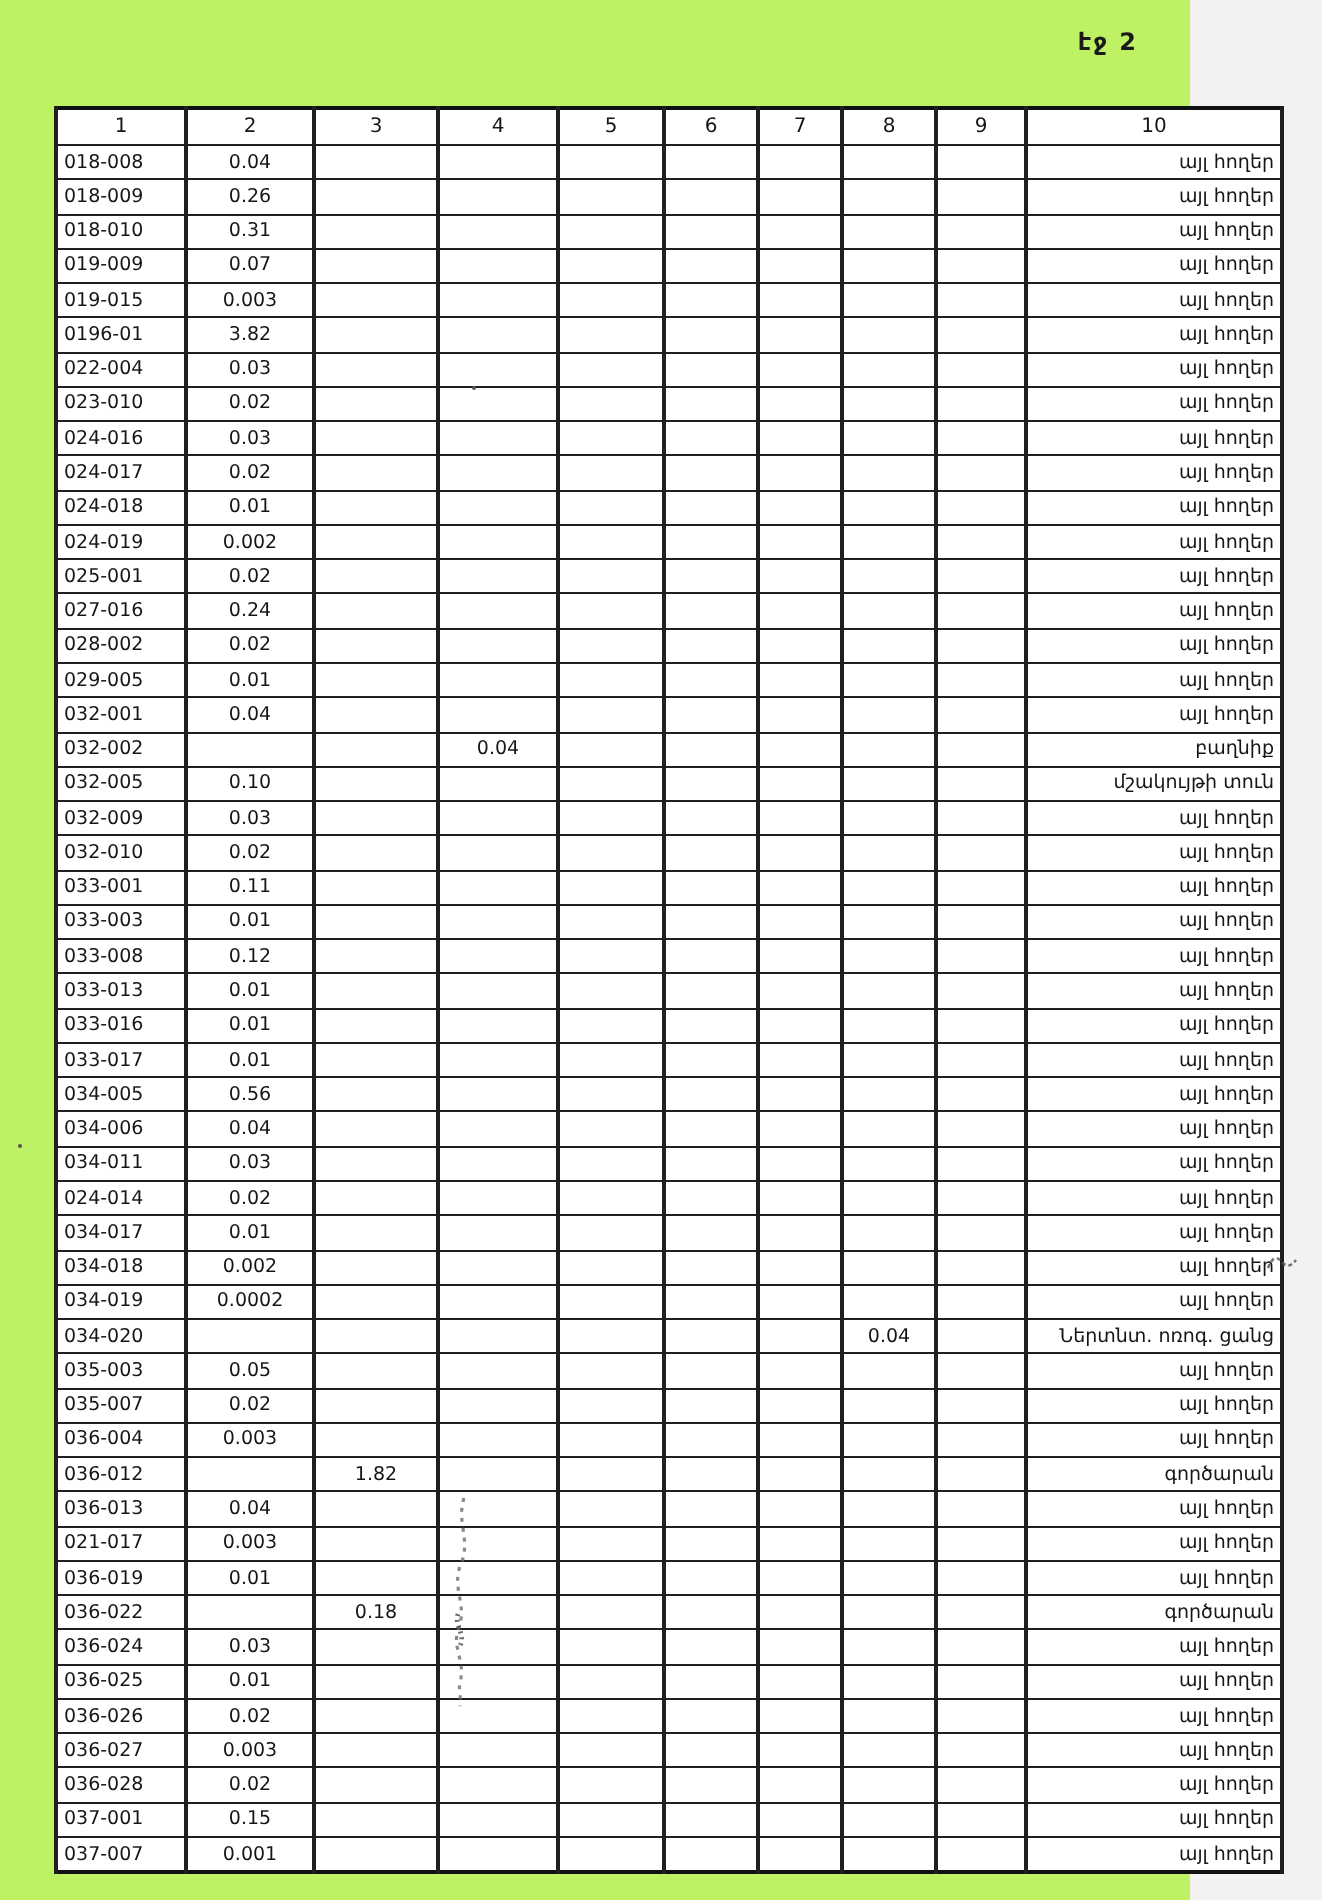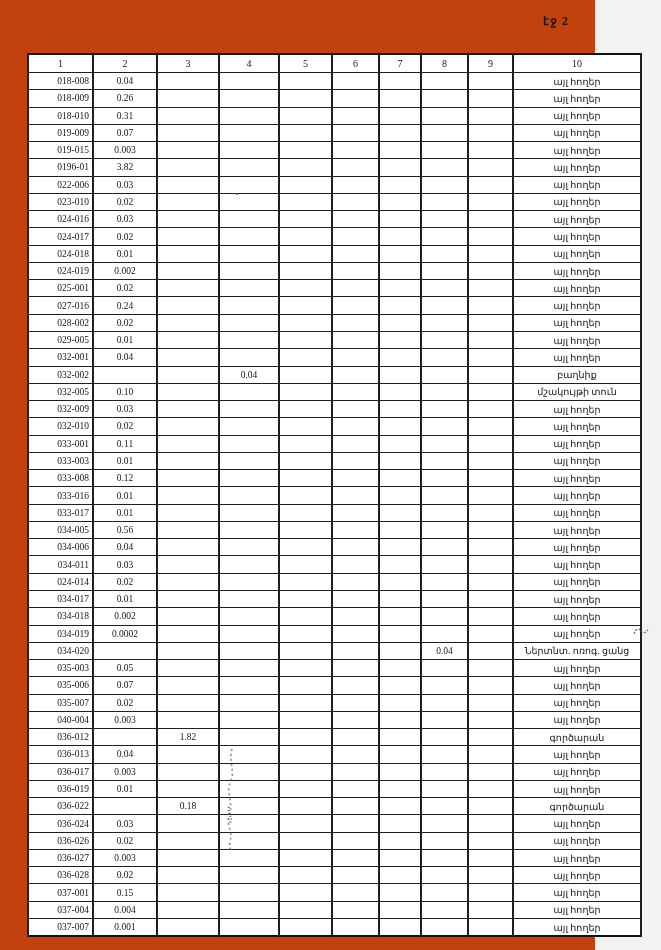--- a/index.html
+++ b/index.html
@@ -6,22 +6,21 @@
   body{
     width:661px;height:950px;
     background:#f2f2f0;
     font-family:"DejaVu Sans",sans-serif;
     color:#151515;
     position:relative;
     overflow:hidden;
   }
   .page{
     position:absolute;left:0;top:0;width:595px;height:950px;
-    background:#c2410c;
-    font-family:Liberation Serif, serif;
+    background:#bef264;
   }
   .page-label{
     position:absolute;top:14px;right:26px;
     font-size:12px;font-weight:bold;color:#1a1a1a;
     letter-spacing:1px;
   }
   table.data-table{
     position:absolute;left:27px;top:53px;
     width:613px;height:884px;
     border-collapse:collapse;table-layout:fixed;
@@ -37,23 +36,23 @@
     font-weight:normal;
     color:#161616;
   }
   table.data-table{border:2px solid #111;}
   thead th{
     height:17px;text-align:center;
     border-bottom-width:2px;
     font-size:10px;
   }
   tbody tr{height:16.35px;}
-  td.c0{text-align:right;}
+  td.c0{text-align:left;}
   td.c1,td.c2,td.c3,td.c4,td.c5,td.c6,td.c7,td.c8{text-align:center;}
-  td.c9{text-align:center;}
+  td.c9{text-align:right;}
   .artifact{position:absolute;pointer-events:none;}
   .speck{position:absolute;width:2px;height:2px;background:#555;border-radius:50%;}
 </style>
 </head>
 <body>
 
 <div class="page">
 
   <div class="page-label">էջ 2</div>
 
@@ -151,21 +150,21 @@
           <td class="c2"></td>
           <td class="c3"></td>
           <td class="c4"></td>
           <td class="c5"></td>
           <td class="c6"></td>
           <td class="c7"></td>
           <td class="c8"></td>
           <td class="c9">այլ հողեր</td>
         </tr>
         <tr>
-          <td class="c0">022-006</td>
+          <td class="c0">022-004</td>
           <td class="c1">0.03</td>
           <td class="c2"></td>
           <td class="c3"></td>
           <td class="c4"></td>
           <td class="c5"></td>
           <td class="c6"></td>
           <td class="c7"></td>
           <td class="c8"></td>
           <td class="c9">այլ հողեր</td>
         </tr>
@@ -367,20 +366,32 @@
           <td class="c2"></td>
           <td class="c3"></td>
           <td class="c4"></td>
           <td class="c5"></td>
           <td class="c6"></td>
           <td class="c7"></td>
           <td class="c8"></td>
           <td class="c9">այլ հողեր</td>
         </tr>
         <tr>
+          <td class="c0">033-013</td>
+          <td class="c1">0.01</td>
+          <td class="c2"></td>
+          <td class="c3"></td>
+          <td class="c4"></td>
+          <td class="c5"></td>
+          <td class="c6"></td>
+          <td class="c7"></td>
+          <td class="c8"></td>
+          <td class="c9">այլ հողեր</td>
+        </tr>
+        <tr>
           <td class="c0">033-016</td>
           <td class="c1">0.01</td>
           <td class="c2"></td>
           <td class="c3"></td>
           <td class="c4"></td>
           <td class="c5"></td>
           <td class="c6"></td>
           <td class="c7"></td>
           <td class="c8"></td>
           <td class="c9">այլ հողեր</td>
@@ -499,45 +510,33 @@
           <td class="c2"></td>
           <td class="c3"></td>
           <td class="c4"></td>
           <td class="c5"></td>
           <td class="c6"></td>
           <td class="c7"></td>
           <td class="c8"></td>
           <td class="c9">այլ հողեր</td>
         </tr>
         <tr>
-          <td class="c0">035-006</td>
-          <td class="c1">0.07</td>
-          <td class="c2"></td>
-          <td class="c3"></td>
-          <td class="c4"></td>
-          <td class="c5"></td>
-          <td class="c6"></td>
-          <td class="c7"></td>
-          <td class="c8"></td>
-          <td class="c9">այլ հողեր</td>
-        </tr>
-        <tr>
           <td class="c0">035-007</td>
           <td class="c1">0.02</td>
           <td class="c2"></td>
           <td class="c3"></td>
           <td class="c4"></td>
           <td class="c5"></td>
           <td class="c6"></td>
           <td class="c7"></td>
           <td class="c8"></td>
           <td class="c9">այլ հողեր</td>
         </tr>
         <tr>
-          <td class="c0">040-004</td>
+          <td class="c0">036-004</td>
           <td class="c1">0.003</td>
           <td class="c2"></td>
           <td class="c3"></td>
           <td class="c4"></td>
           <td class="c5"></td>
           <td class="c6"></td>
           <td class="c7"></td>
           <td class="c8"></td>
           <td class="c9">այլ հողեր</td>
         </tr>
@@ -559,21 +558,21 @@
           <td class="c2"></td>
           <td class="c3"></td>
           <td class="c4"></td>
           <td class="c5"></td>
           <td class="c6"></td>
           <td class="c7"></td>
           <td class="c8"></td>
           <td class="c9">այլ հողեր</td>
         </tr>
         <tr>
-          <td class="c0">036-017</td>
+          <td class="c0">021-017</td>
           <td class="c1">0.003</td>
           <td class="c2"></td>
           <td class="c3"></td>
           <td class="c4"></td>
           <td class="c5"></td>
           <td class="c6"></td>
           <td class="c7"></td>
           <td class="c8"></td>
           <td class="c9">այլ հողեր</td>
         </tr>
@@ -607,20 +606,32 @@
           <td class="c2"></td>
           <td class="c3"></td>
           <td class="c4"></td>
           <td class="c5"></td>
           <td class="c6"></td>
           <td class="c7"></td>
           <td class="c8"></td>
           <td class="c9">այլ հողեր</td>
         </tr>
         <tr>
+          <td class="c0">036-025</td>
+          <td class="c1">0.01</td>
+          <td class="c2"></td>
+          <td class="c3"></td>
+          <td class="c4"></td>
+          <td class="c5"></td>
+          <td class="c6"></td>
+          <td class="c7"></td>
+          <td class="c8"></td>
+          <td class="c9">այլ հողեր</td>
+        </tr>
+        <tr>
           <td class="c0">036-026</td>
           <td class="c1">0.02</td>
           <td class="c2"></td>
           <td class="c3"></td>
           <td class="c4"></td>
           <td class="c5"></td>
           <td class="c6"></td>
           <td class="c7"></td>
           <td class="c8"></td>
           <td class="c9">այլ հողեր</td>
@@ -645,32 +656,20 @@
           <td class="c4"></td>
           <td class="c5"></td>
           <td class="c6"></td>
           <td class="c7"></td>
           <td class="c8"></td>
           <td class="c9">այլ հողեր</td>
         </tr>
         <tr>
           <td class="c0">037-001</td>
           <td class="c1">0.15</td>
-          <td class="c2"></td>
-          <td class="c3"></td>
-          <td class="c4"></td>
-          <td class="c5"></td>
-          <td class="c6"></td>
-          <td class="c7"></td>
-          <td class="c8"></td>
-          <td class="c9">այլ հողեր</td>
-        </tr>
-        <tr>
-          <td class="c0">037-004</td>
-          <td class="c1">0.004</td>
           <td class="c2"></td>
           <td class="c3"></td>
           <td class="c4"></td>
           <td class="c5"></td>
           <td class="c6"></td>
           <td class="c7"></td>
           <td class="c8"></td>
           <td class="c9">այլ հողեր</td>
         </tr>
         <tr>

